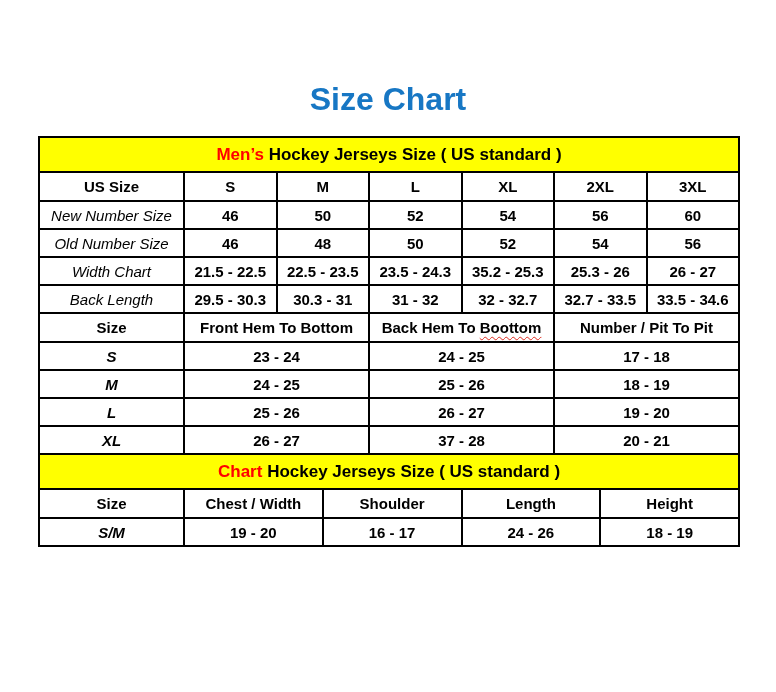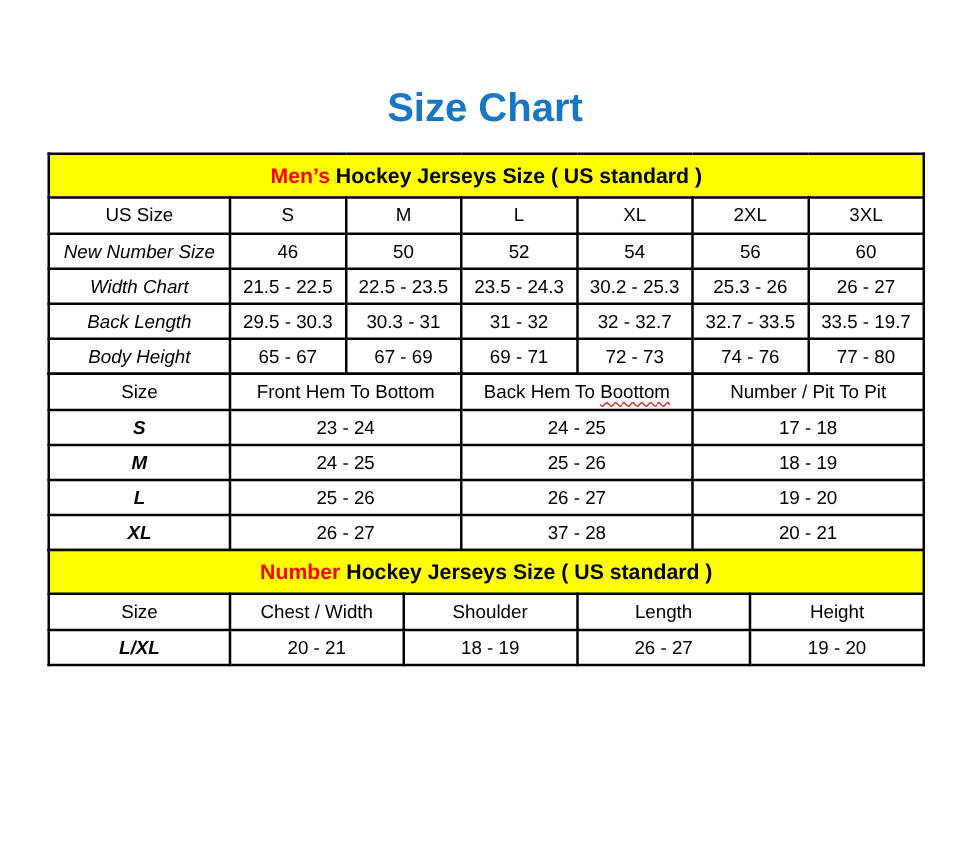--- a/index.html
+++ b/index.html
@@ -5,21 +5,21 @@
   html, body { margin: 0; padding: 0; background: #ffffff; }
   .page {
     position: relative;
     width: 776px;
     height: 692px;
     background: #ffffff;
     font-family: "Liberation Sans", sans-serif;
     overflow: hidden;
   }
   .title {
-    margin: 4px;
+    margin: 17px;
     padding-top: 62px;
     text-align: center;
     font-size: 32px;
     line-height: 40px;
     font-weight: bold;
     letter-spacing: 0px;
     color: var(--title-blue, #1777C4);
   }
   .tables-wrap {
     margin: 16px 0 0 38px;
@@ -41,22 +41,22 @@
     overflow: hidden;
     white-space: nowrap;
   }
   tr.caption-row td {
     background: var(--band-yellow, #FFFF00);
     height: 33px;
     font-size: 17px;
     font-weight: bold;
   }
   tr.caption-row .hl { color: var(--caption-red, #FF0000); }
-  tr.header-row th { height: 27px; font-weight: normal; }
-  tr.data-row td { height: 26px; font-weight: normal; text-align: center; }
+  tr.header-row th { height: 27px; font-weight: bold; }
+  tr.data-row td { height: 26px; font-weight: bold; text-align: center; }
   tr.data-row th { height: 26px; font-weight: bold; font-style: italic; }
   
   table.mens tr.data-row th { font-weight: normal; }
   .wavy {
     text-decoration-line: underline;
     text-decoration-style: wavy;
     text-decoration-color: var(--spellcheck-red, #E02B20);
     text-decoration-thickness: 1px;
     text-underline-offset: 3px;
   }
@@ -93,45 +93,45 @@
           <tr class="data-row">
             <th>New Number Size</th>
             <td>46</td>
             <td>50</td>
             <td>52</td>
             <td>54</td>
             <td>56</td>
             <td>60</td>
           </tr>
           <tr class="data-row">
+            <th>Old Number Size</th>
+            <td>46</td>
+            <td>48</td>
+            <td>50</td>
+            <td>52</td>
+            <td>54</td>
+            <td>56</td>
+          </tr>
+          <tr class="data-row">
             <th>Width Chart</th>
             <td>21.5 - 22.5</td>
             <td>22.5 - 23.5</td>
             <td>23.5 - 24.3</td>
-            <td>30.2 - 25.3</td>
+            <td>35.2 - 25.3</td>
             <td>25.3 - 26</td>
             <td>26 - 27</td>
           </tr>
           <tr class="data-row">
             <th>Back Length</th>
             <td>29.5 - 30.3</td>
             <td>30.3 - 31</td>
             <td>31 - 32</td>
             <td>32 - 32.7</td>
             <td>32.7 - 33.5</td>
-            <td>33.5 - 19.7</td>
-          </tr>
-          <tr class="data-row">
-            <th>Body Height</th>
-            <td>65 - 67</td>
-            <td>67 - 69</td>
-            <td>69 - 71</td>
-            <td>72 - 73</td>
-            <td>74 - 76</td>
-            <td>77 - 80</td>
+            <td>33.5 - 34.6</td>
           </tr>
         </tbody>
       </table>
       <table class="size-table womens">
         <colgroup>
           <col style="width: 145px;">
           <col style="width: 185px;">
           <col style="width: 185px;">
           <col style="width: 185px;">
         </colgroup>
@@ -171,32 +171,32 @@
       <table class="size-table youth">
         <colgroup>
           <col style="width: 145px;">
           <col style="width: 138.75px;">
           <col style="width: 138.75px;">
           <col style="width: 138.75px;">
           <col style="width: 138.75px;">
         </colgroup>
         <tbody>
           <tr class="caption-row">
-            <td colspan="5"><span class="hl">Number</span> Hockey Jerseys Size ( US standard )</td>
+            <td colspan="5"><span class="hl">Chart</span> Hockey Jerseys Size ( US standard )</td>
           </tr>
           <tr class="header-row">
             <th>Size</th>
             <th>Chest / Width</th>
             <th>Shoulder</th>
             <th>Length</th>
             <th>Height</th>
           </tr>
           <tr class="data-row">
-            <th>L/XL</th>
-            <td>20 - 21</td>
+            <th>S/M</th>
+            <td>19 - 20</td>
+            <td>16 - 17</td>
+            <td>24 - 26</td>
             <td>18 - 19</td>
-            <td>26 - 27</td>
-            <td>19 - 20</td>
           </tr>
         </tbody>
       </table>
     </div>
 </div>
 
 </body></html>

